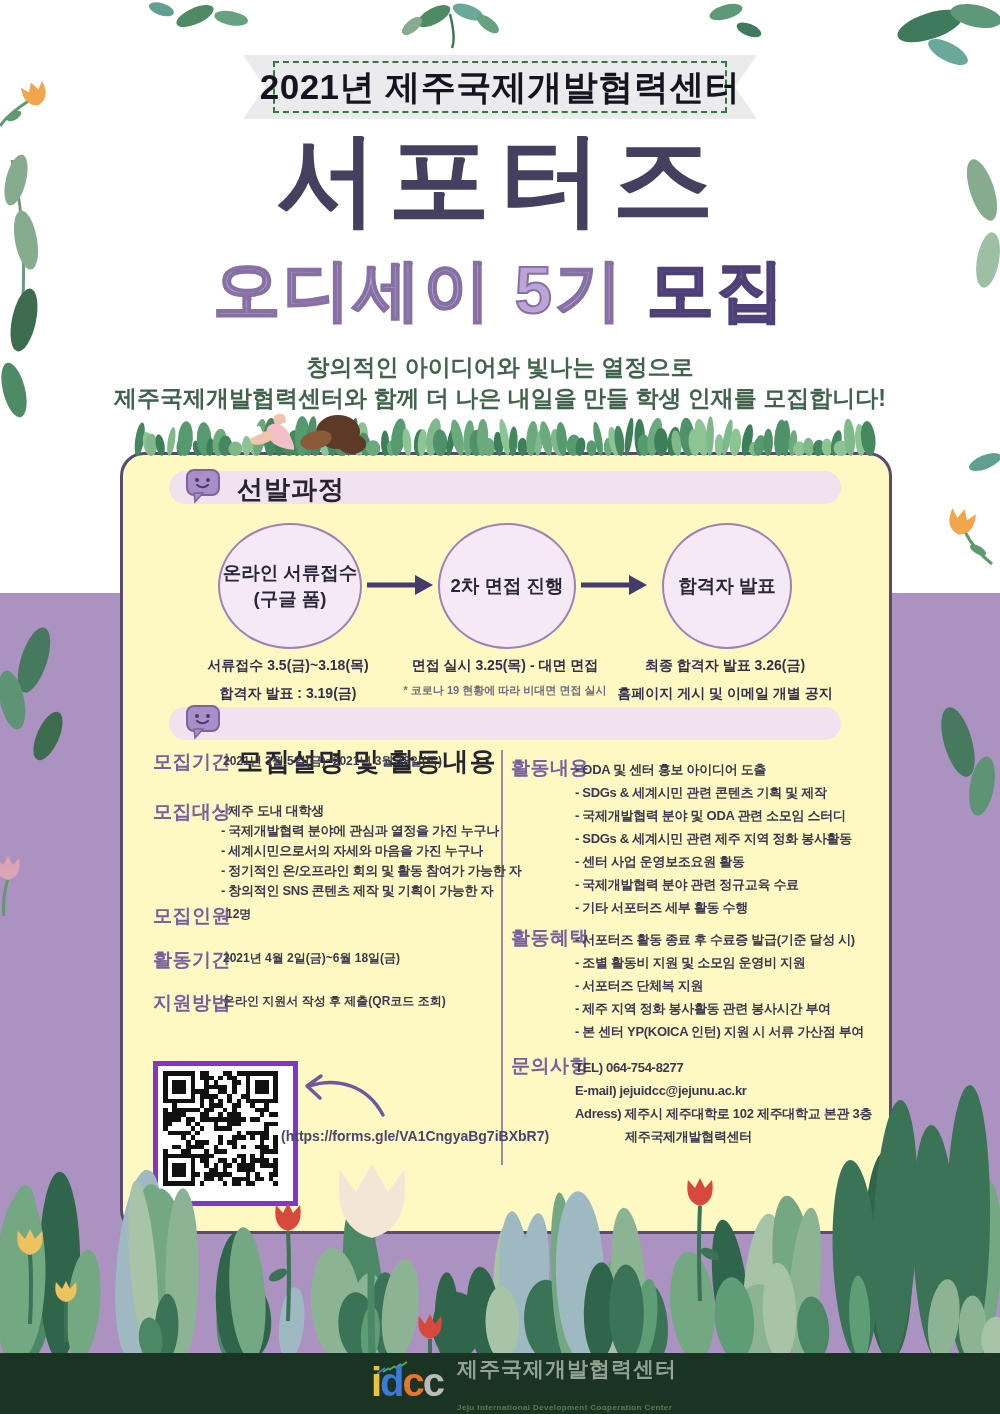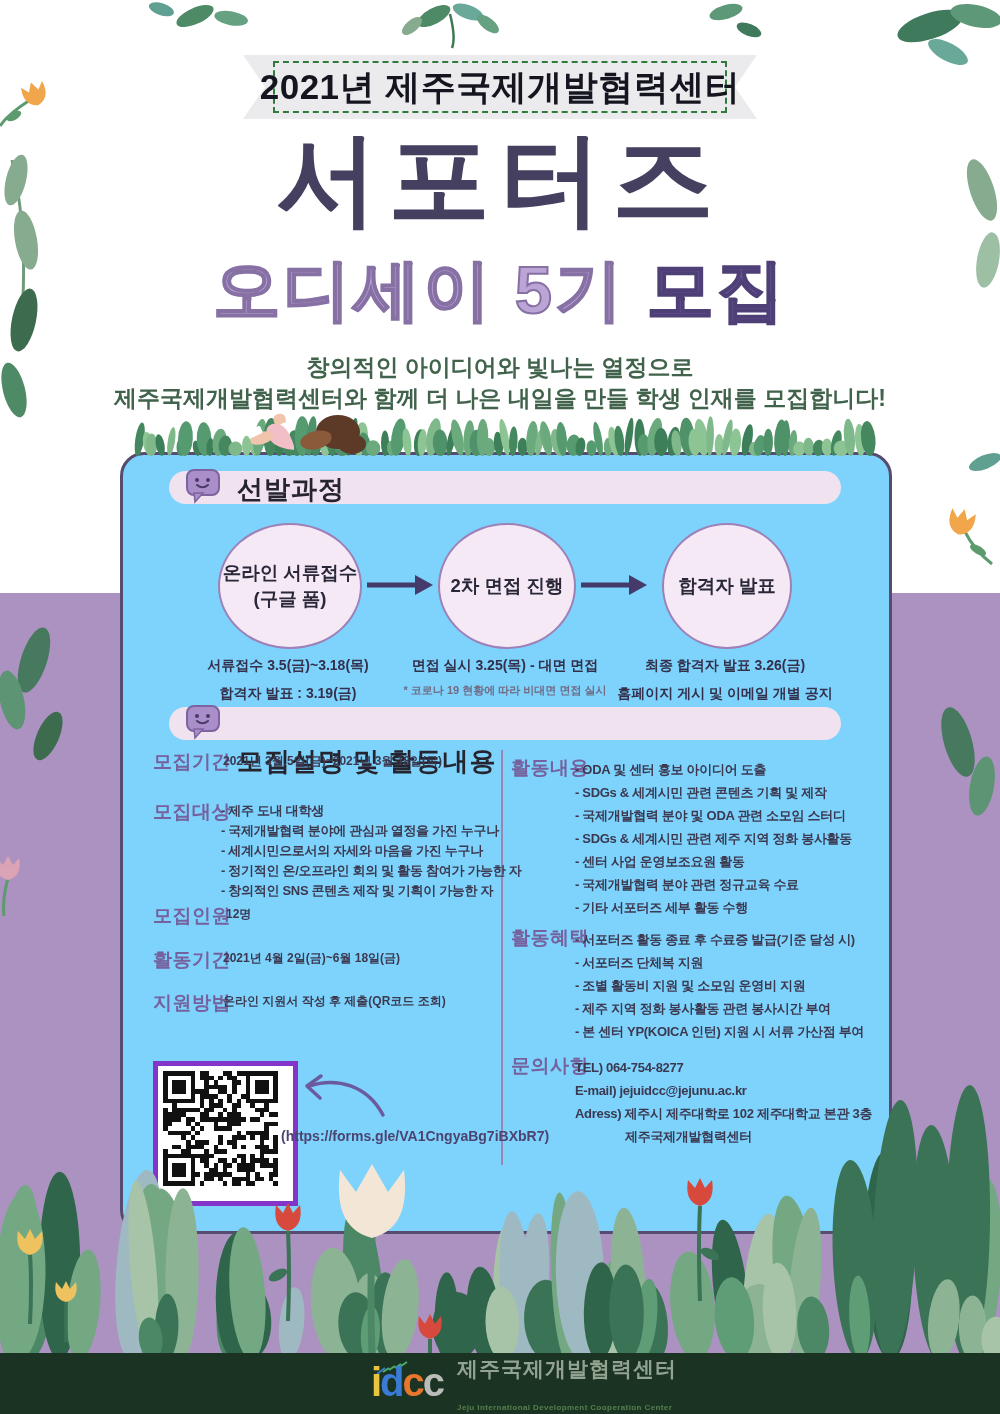--- a/index.html
+++ b/index.html
@@ -19,21 +19,21 @@
   .title-main{position:absolute;left:0;width:1000px;top:128px;text-align:center;font-size:102px;line-height:1;
     font-weight:900;color:#454060;letter-spacing:10px;z-index:2;}
   .title-sub{position:absolute;left:0;width:1000px;top:256px;text-align:center;font-size:67px;line-height:1;
     font-weight:900;letter-spacing:3px;z-index:2;white-space:nowrap;}
   .title-sub .light{color:#bba5d6;-webkit-text-stroke:2px #8670a4;}
   .title-sub .dark{color:#6b5699;-webkit-text-stroke:2px #4f3f77;}
   .tagline{position:absolute;left:0;width:1000px;top:352px;text-align:center;font-size:23px;line-height:31px;
     font-weight:800;color:#41634c;z-index:2;}
 
   
-  .card{position:absolute;left:120px;top:452px;width:766px;height:776px;background:#7dd3fc;
+  .card{position:absolute;left:120px;top:452px;width:766px;height:776px;background:#fef9c3;
     border:3.5px solid #574c70;border-radius:24px;z-index:2;}
   .pill{position:absolute;left:46px;width:672px;height:33px;background:#f0e2ee;border-radius:17px;}
   .pill-text{position:absolute;font-size:26px;font-weight:800;color:#26242e;letter-spacing:1px;white-space:nowrap;}
   .bubble{position:absolute;width:40px;height:40px;}
 
   .circle{position:absolute;border:2.5px solid #9d81b8;background:#f4e9f4;border-radius:50%;
     display:flex;flex-direction:column;align-items:center;justify-content:center;text-align:center;}
   .circle .c-line{font-size:18.5px;font-weight:800;color:#2a2838;line-height:26px;white-space:nowrap;}
   .proc-arrow{position:absolute;}
   .note-col{position:absolute;text-align:center;}
@@ -878,22 +878,22 @@
       <div>- 국제개발협력 분야 및 ODA 관련 소모임 스터디</div>
       <div>- SDGs &amp; 세계시민 관련 제주 지역 정화 봉사활동</div>
       <div>- 센터 사업 운영보조요원 활동</div>
       <div>- 국제개발협력 분야 관련 정규교육 수료</div>
       <div>- 기타 서포터즈 세부 활동 수행</div>
     </div>
 
     <div class="col-label" style="left:388px;top:470px;">활동혜택</div>
     <div class="item-list rt" style="left:452px;top:473px;">
       <div>- 서포터즈 활동 종료 후 수료증 발급(기준 달성 시)</div>
+      <div>- 조별 활동비 지원 및 소모임 운영비 지원</div>
       <div>- 서포터즈 단체복 지원</div>
-      <div>- 조별 활동비 지원 및 소모임 운영비 지원</div>
       <div>- 제주 지역 정화 봉사활동 관련 봉사시간 부여</div>
       <div>- 본 센터 YP(KOICA 인턴) 지원 시 서류 가산점 부여</div>
     </div>
 
     <div class="col-label" style="left:388px;top:598px;">문의사항</div>
     <div class="item-list contact" style="left:452px;top:601px;">
       <div>TEL) 064-754-8277</div>
       <div>E-mail) jejuidcc@jejunu.ac.kr</div>
       <div>Adress) 제주시 제주대학로 102 제주대학교 본관 3층</div>
       <div class="indent">제주국제개발협력센터</div>

